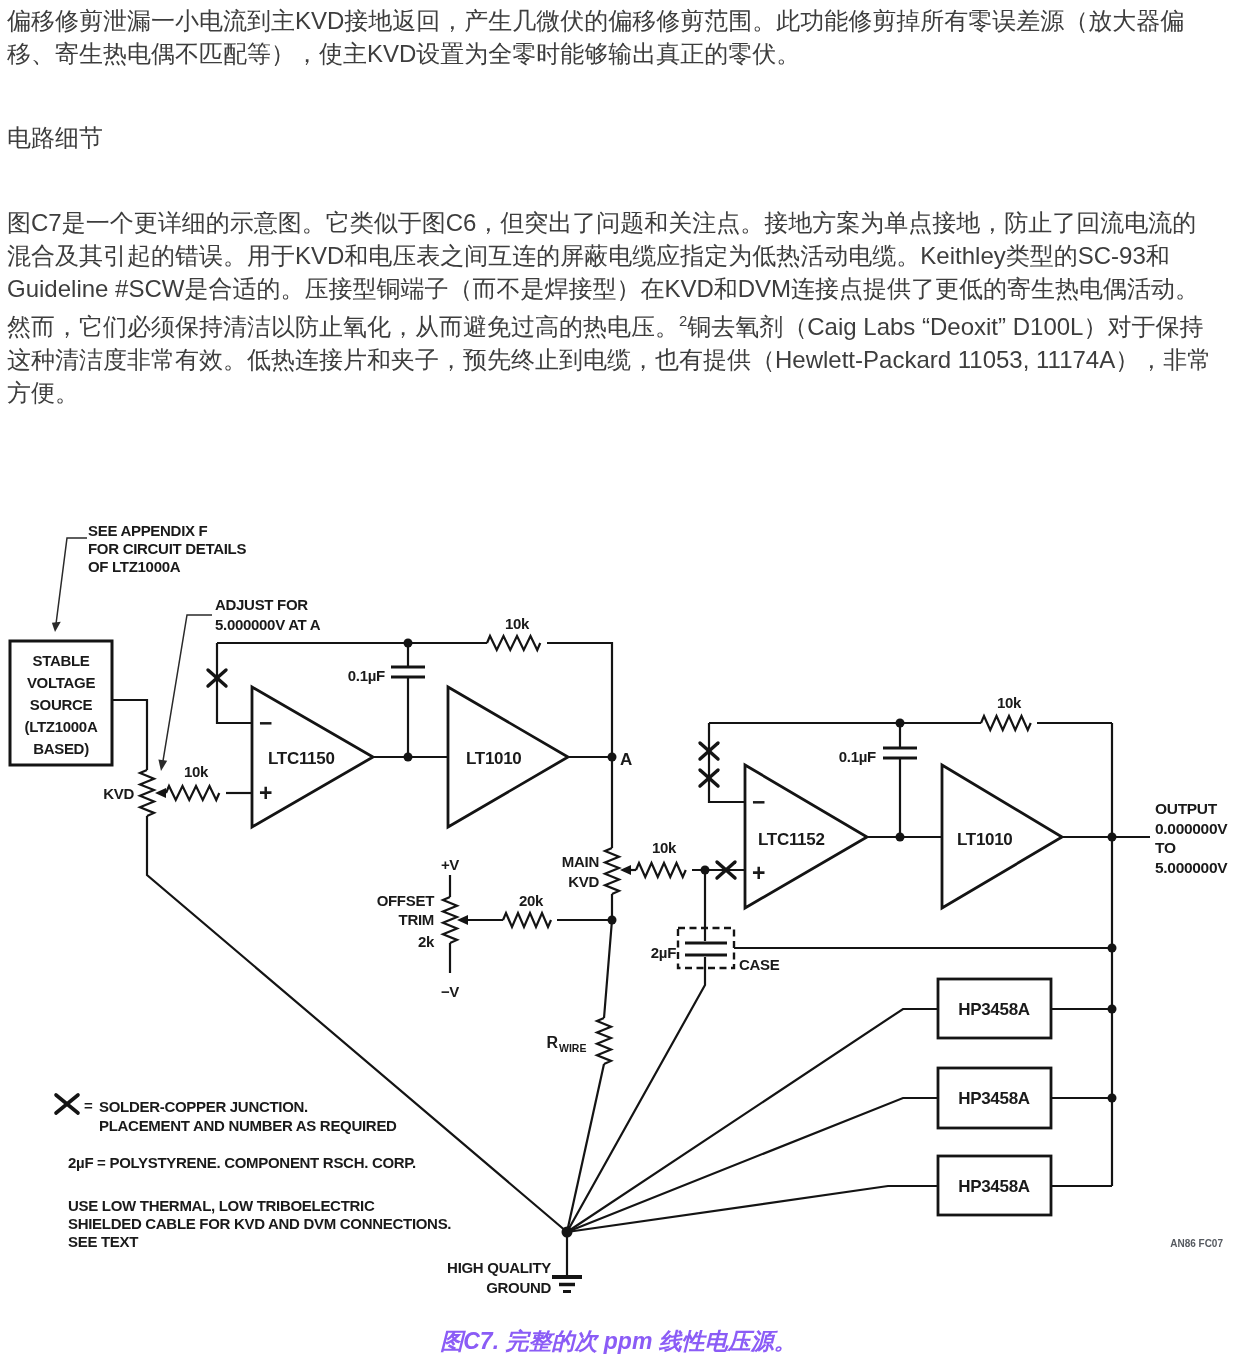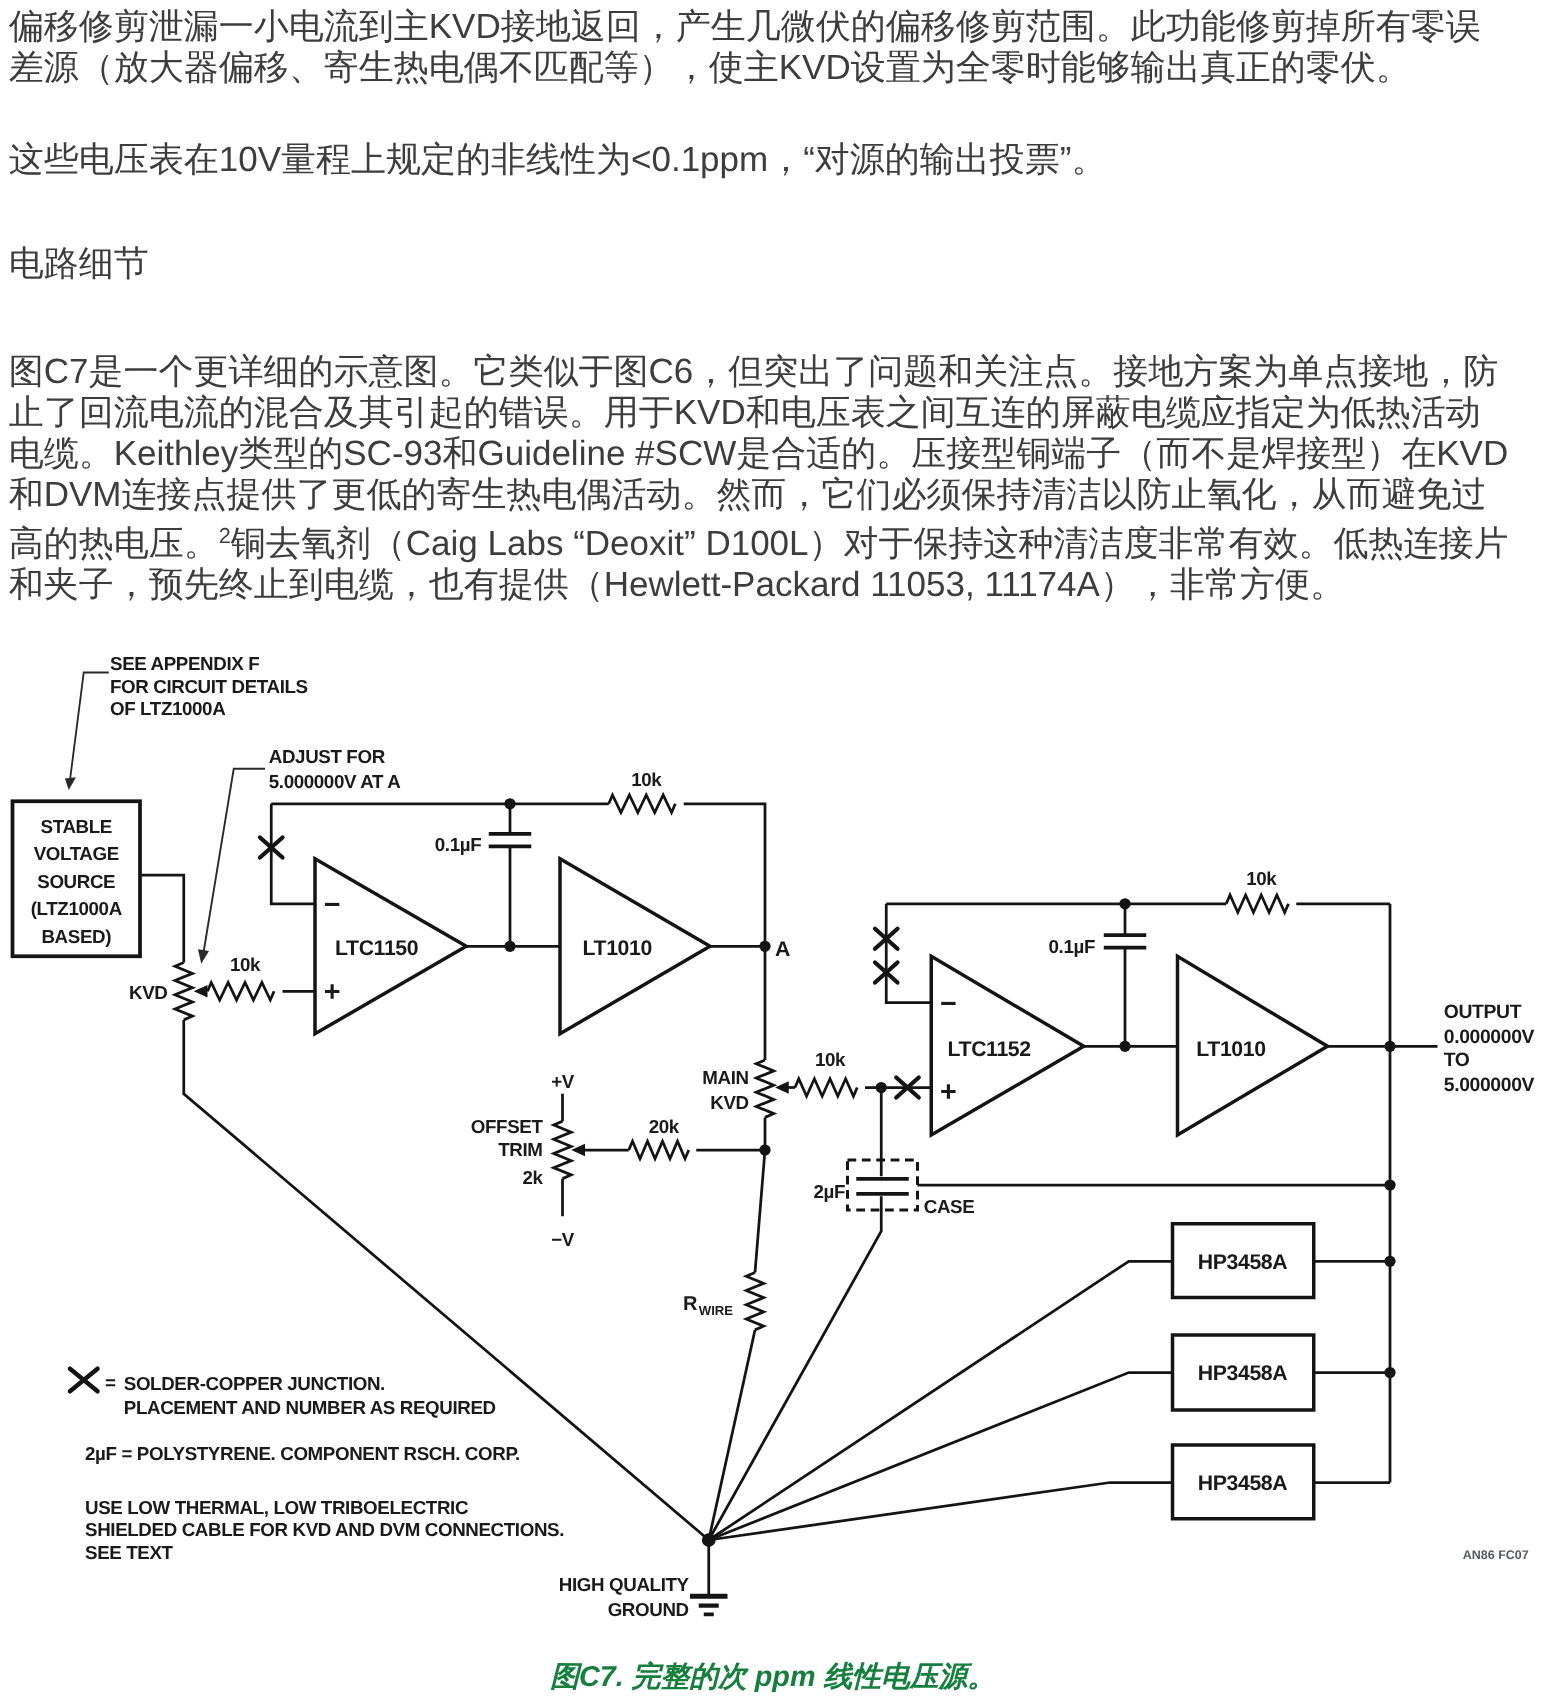--- a/index.html
+++ b/index.html
@@ -1,19 +1,19 @@
 <!DOCTYPE html>
 <html><head>
 <meta charset="utf-8">
 <title>AN86 Figure C7 Page</title>
 <style>
   html,body{margin:0;padding:0;background:#ffffff;}
   body{position:relative;width:1237px;height:1365px;overflow:hidden;
        font-family:"Liberation Sans","DejaVu Sans",sans-serif;color:#3d3d3d;}
-  .doc{padding:4px 25px 0 7px;font-size:28px;line-height:33px;}
+  .doc{padding:4px 25px 0 7px;font-size:24px;line-height:33px;}
   .doc p{margin:0;}
   .doc .p2{margin-top:41px;}
   .doc .heading{margin-top:53px;font-family:Liberation Mono, monospace;}
   .doc .p3{margin-top:50px;}
   sup{font-size:0.62em;}
   .schematic{position:absolute;left:0;top:495px;}
   
   .w{stroke:#141414;stroke-width:2.2;fill:none;}
   .wp{stroke:#141414;stroke-width:3;fill:none;}
   .comp{stroke:#141414;stroke-width:2.8;fill:none;}
@@ -32,28 +32,27 @@
   text{font-family:"Liberation Sans","DejaVu Sans",sans-serif;fill:#1a1a1a;}
   .t{font-size:15px;font-weight:bold;letter-spacing:-0.3px;}
   .tl{font-size:17px;font-weight:bold;letter-spacing:-0.3px;}
   .to{font-size:15.5px;font-weight:bold;letter-spacing:-0.3px;}
   .sign{font-size:23px;font-weight:bold;}
   .tsub{font-size:10.5px;font-weight:bold;}
   .tmain{font-size:16px;font-weight:bold;}
   .tref{font-size:10px;font-weight:bold;fill:#565a60;}
   .end{text-anchor:end;} .mid{text-anchor:middle;}
   .caption{position:absolute;left:0;top:1326px;width:100%;text-align:center;
-           font-size:23px;font-weight:bold;font-style:italic;color:#15803d;}
+           font-size:23px;font-weight:bold;font-style:italic;color:#8b5cf6;}
 </style>
 </head>
 <body>
 
 <div class="doc">
   <p class="p1">偏移修剪泄漏一小电流到主KVD接地返回，产生几微伏的偏移修剪范围。此功能修剪掉所有零误差源（放大器偏移、寄生热电偶不匹配等），使主KVD设置为全零时能够输出真正的零伏。</p>
-  <p class="p2">这些电压表在10V量程上规定的非线性为&lt;0.1ppm，“对源的输出投票”。</p>
   <p class="heading">电路细节</p>
   <p class="p3"><span>图C7是一个更详细的示意图。它类似于图C6，但突出了问题和关注点。接地方案为单点接地，防止了回流电流的混合及其引起的错误。用于KVD和电压表之间互连的屏蔽电缆应指定为低热活动电缆。Keithley类型的SC-93和Guideline #SCW是合适的。压接型铜端子（而不是焊接型）在KVD和DVM连接点提供了更低的寄生热电偶活动。然而，它们必须保持清洁以防止氧化，从而避免过高的热电压。</span><sup>2</sup><span>铜去氧剂（Caig Labs “Deoxit” D100L）对于保持这种清洁度非常有效。低热连接片和夹子，预先终止到电缆，也有提供（Hewlett-Packard 11053, 11174A），非常方便。</span></p>
 </div>
 
 <svg class="schematic" width="1237" height="815" viewBox="0 495 1237 815" xmlns="http://www.w3.org/2000/svg">
 
   <g>
     <text class="t" x="88" y="536">SEE APPENDIX F</text>
     <text class="t" x="88" y="554">FOR CIRCUIT DETAILS</text>
     <text class="t" x="88" y="572">OF LTZ1000A</text>

